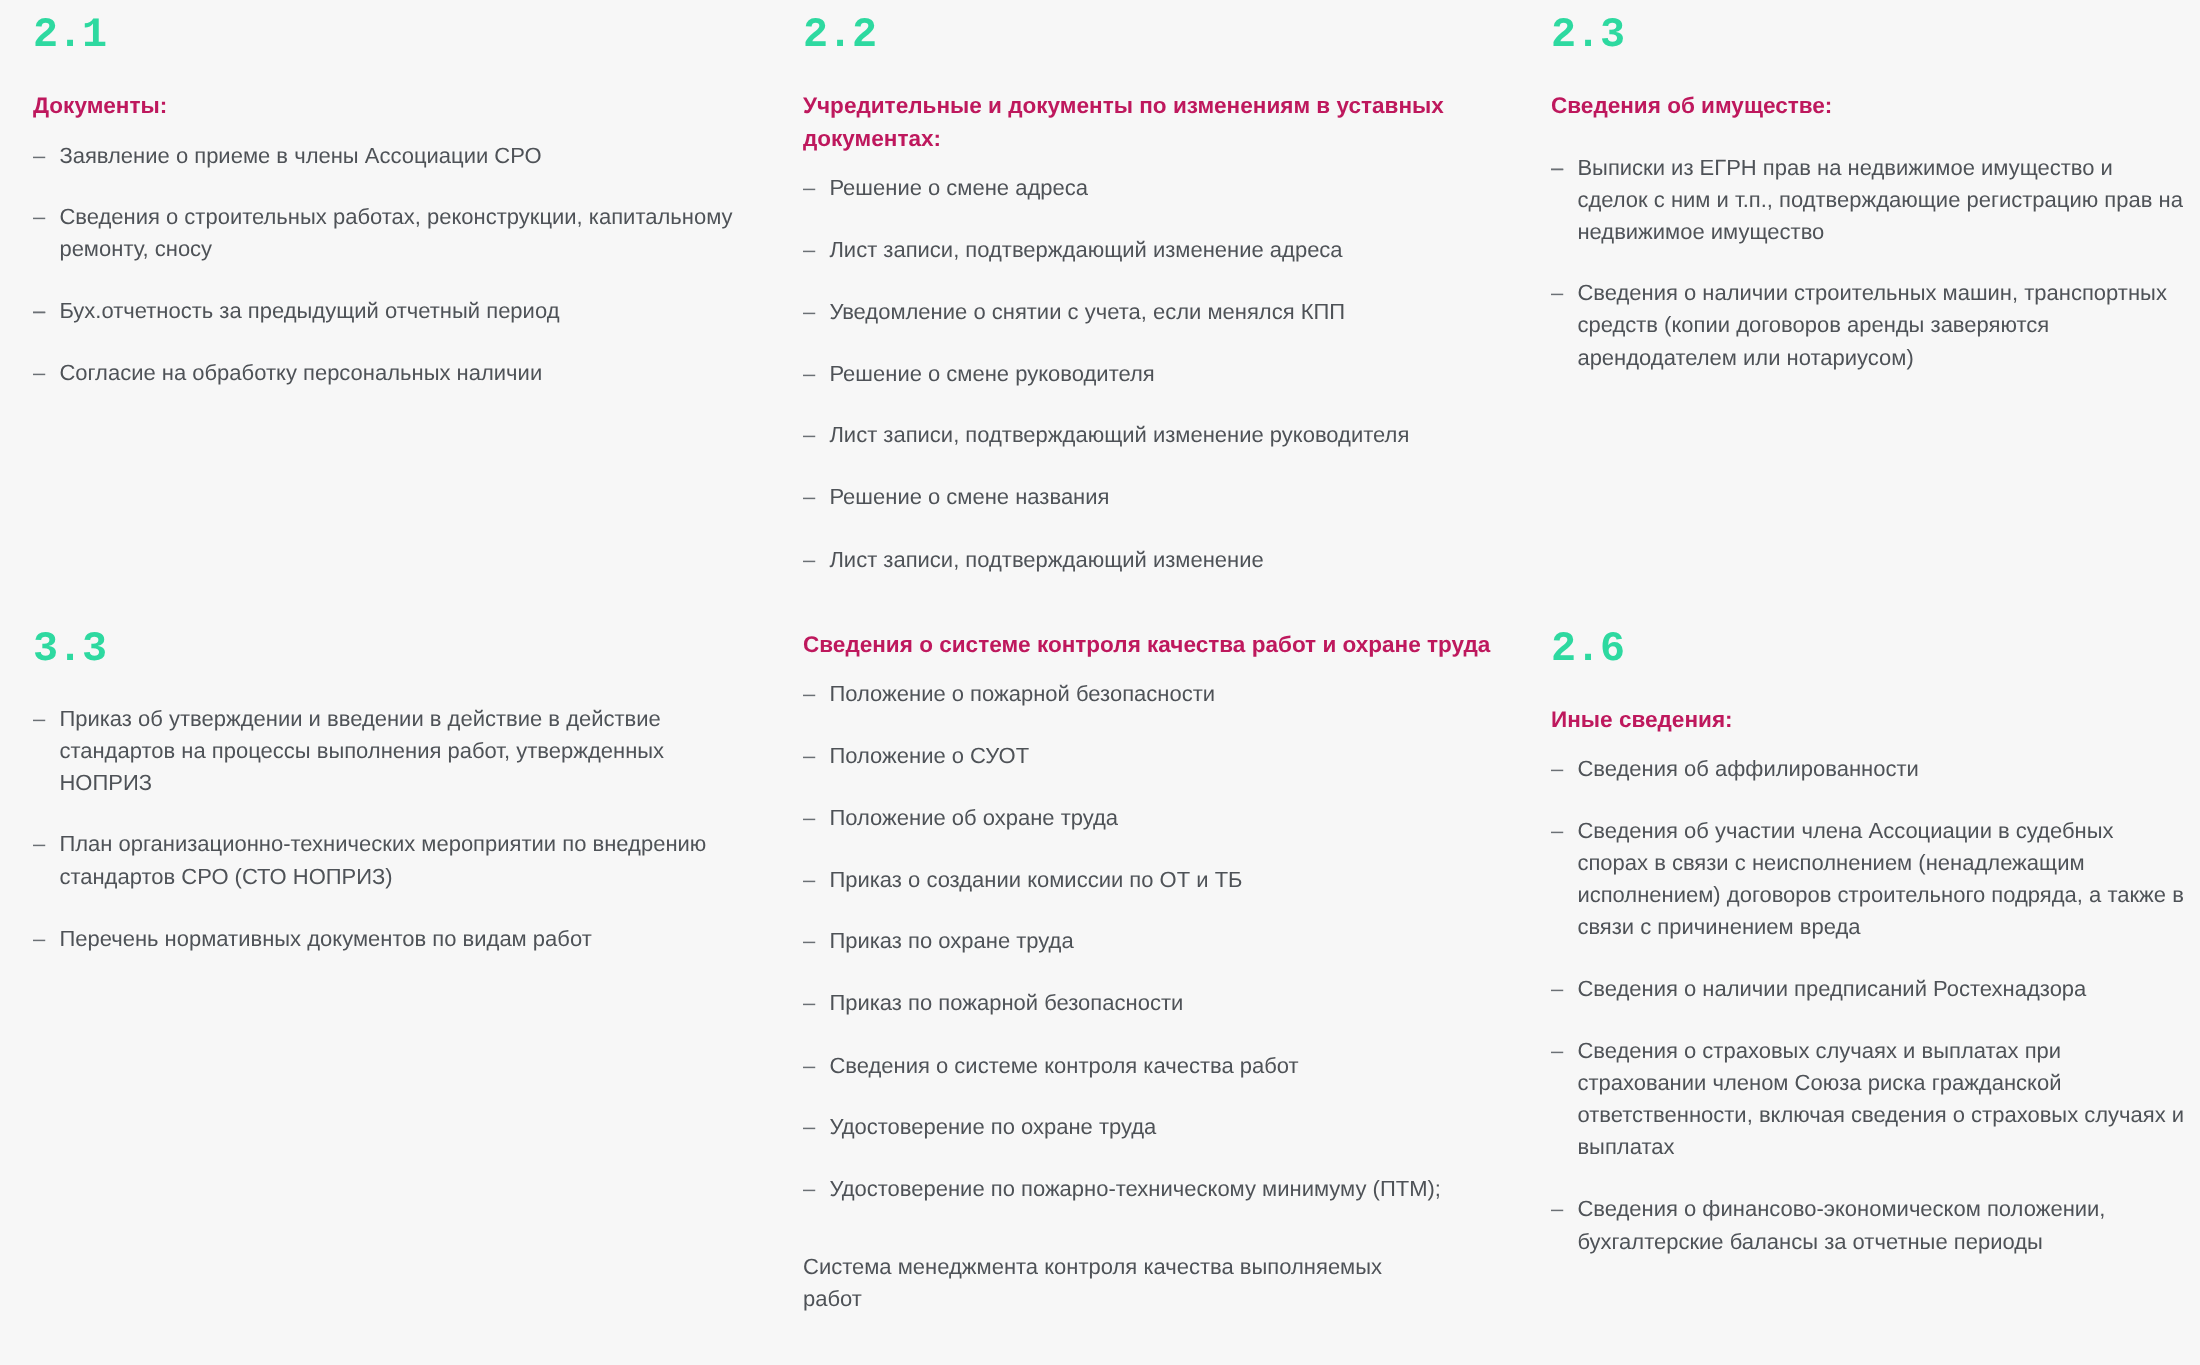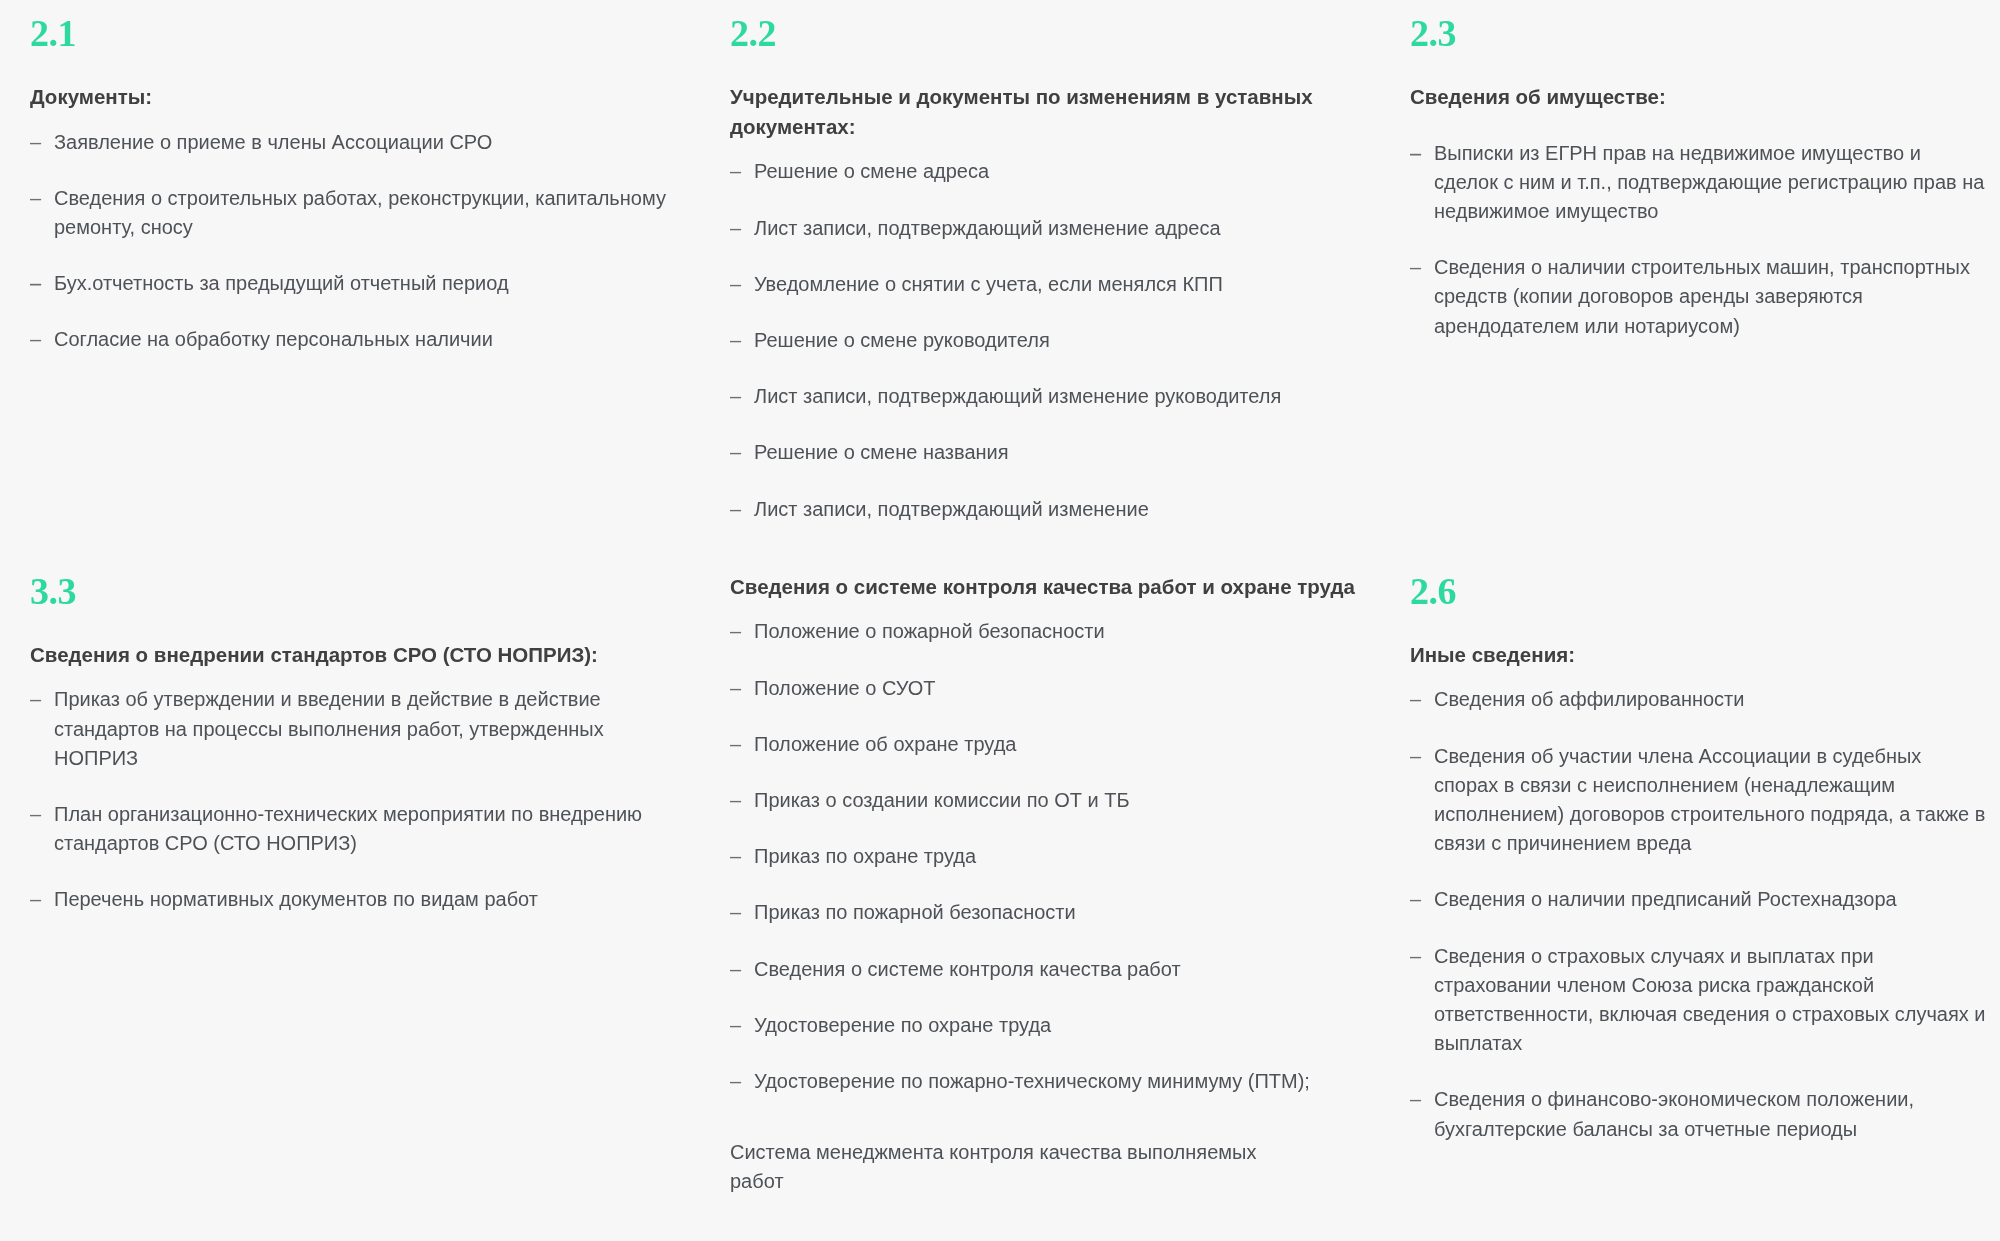--- a/index.html
+++ b/index.html
@@ -30,24 +30,24 @@
   .cell.c2 { width: 680px; }
   .cell.c3 { width: 620px; }
 
   .sec-num {
     color: #2ed9a0;
     font-size: 38px;
     font-weight: 700;
     line-height: 1.0;
     letter-spacing: -0.5px;
     margin: 0 0 30px 0;
-    font-family: Liberation Serif, serif;
+    font-family: Liberation Mono, monospace;
   }
   .sec-title {
-    color: #404040;
+    color: #be185d;
     font-size: 20.5px;
     font-weight: 700;
     line-height: 1.45;
     margin: 0 0 16px 0;
   }
   ul.bullets {
     list-style: none;
     margin: 0;
     padding: 0;
   }
@@ -114,21 +114,20 @@
       <div class="sec-title">Сведения об имуществе:</div>
       <ul class="bullets">
         <li><span class="dash">–</span></li>
         <li><span class="dash">–</span><span>Выписки из ЕГРН прав на недвижимое имущество и сделок с ним и т.п., подтверждающие регистрацию прав на недвижимое имущество</span></li>
         <li><span class="dash">–</span><span>Сведения о наличии строительных машин, транспортных средств (копии договоров аренды заверяются арендодателем или нотариусом)</span></li>
       </ul>
     </div>
 
     <div class="cell c1" style="padding-top:48px;">
       <div class="sec-num">3.3</div>
-      <div class="sec-title">Сведения о внедрении стандартов СРО (СТО НОПРИЗ):</div>
       <ul class="bullets">
         <li><span class="dash">–</span><span>Приказ об утверждении и введении в действие в действие стандартов на процессы выполнения работ, утвержденных НОПРИЗ</span></li>
         <li><span class="dash">–</span><span>План организационно-технических мероприятии по внедрению стандартов СРО (СТО НОПРИЗ)</span></li>
         <li><span class="dash">–</span><span>Перечень нормативных документов по видам работ</span></li>
       </ul>
     </div>
 
     <div class="cell c2" style="padding-top:48px;">
       <div class="sec-title">Сведения о системе контроля качества работ и охране труда</div>
       <ul class="bullets">

